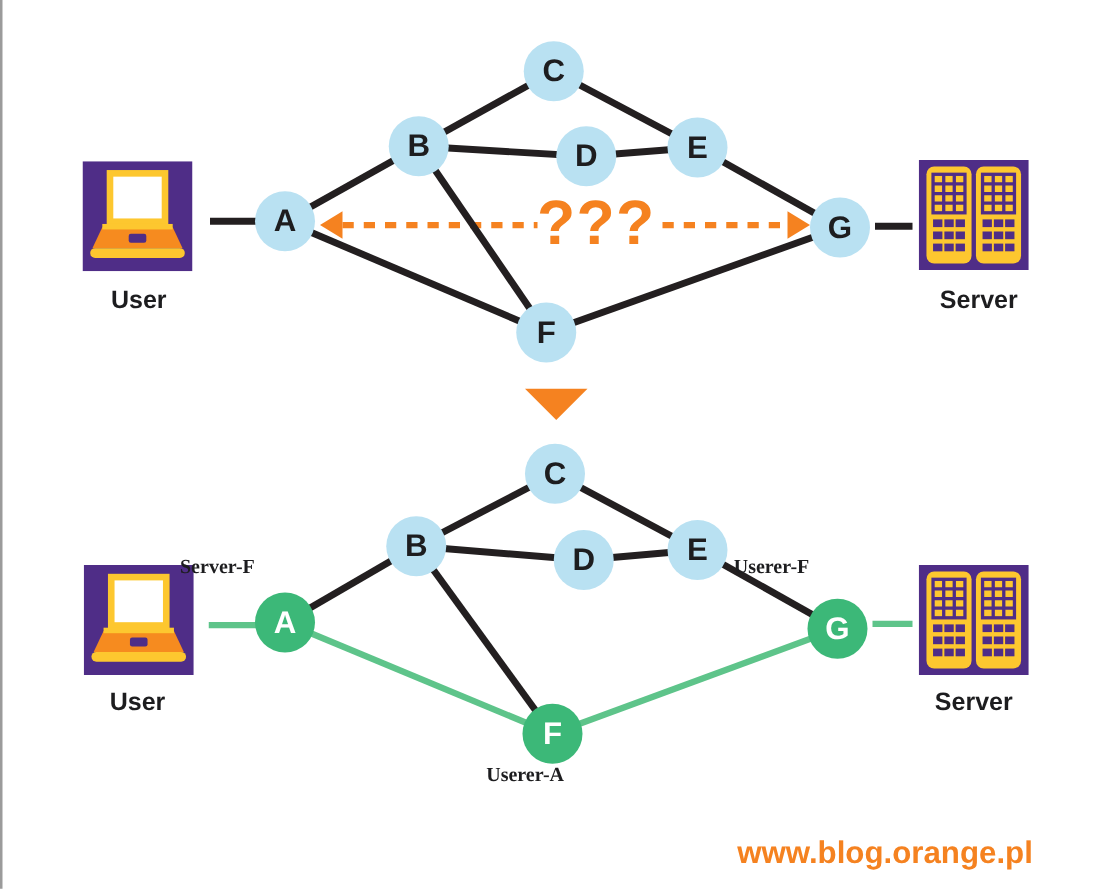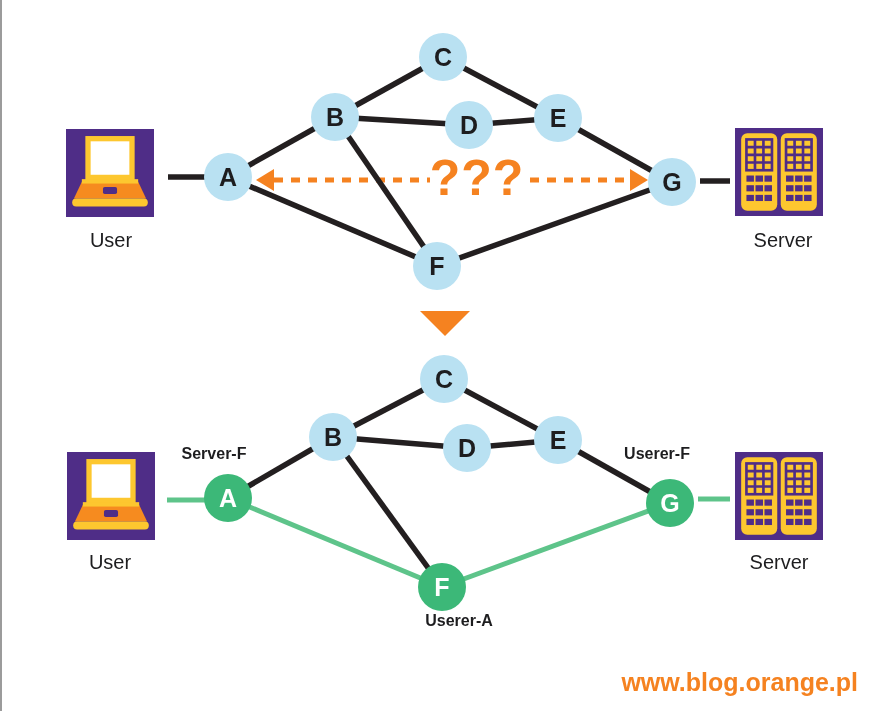--- a/index.html
+++ b/index.html
@@ -16,32 +16,32 @@
     position:absolute; width:48px; height:48px; border-radius:50%;
     text-align:center; line-height:48px; font-weight:bold; font-size:25px;
     color:#1d1d1f;
   }
   .node.blue  { background:#b9e1f2; }
   .node.green { background:#3cb878; color:#ffffff; }
   .icon { position:absolute; width:88px; height:88px; }
   .icon svg { display:block; width:100%; height:100%; }
   .caption {
     position:absolute; width:100px; text-align:center;
-    font-weight:normal; font-size:20px; color:#1d1d1f;
+    font-weight:bold; font-size:20px; color:#1d1d1f;
   }
   .tag {
-    position:absolute; width:140px; text-align:center;
-    font-weight:bold; font-size:16px; color:#1d1d1f;
+    position:absolute; width:140px; text-align:left;
+    font-weight:bold; font-size:16px; color:#1d1d1f;font-family:Liberation Serif, serif;
   }
   .question {
     position:absolute; left:407px; top:149px; width:140px; text-align:center;
     font-weight:bold; font-size:50px; color:#f58220; letter-spacing:1px;
   }
   .watermark {
-    position:absolute; left:558px; top:668px; width:300px; text-align:right;
+    position:absolute; left:558px; top:668px; width:300px; text-align:center;
     font-weight:bold; font-size:25px; color:#f58220;
   }
 </style>
 </head>
 <body>
 
 <div class="left-border"></div>
 
 <svg class="edge-layer" width="889" height="711" viewBox="0 0 889 711">
   <defs>

